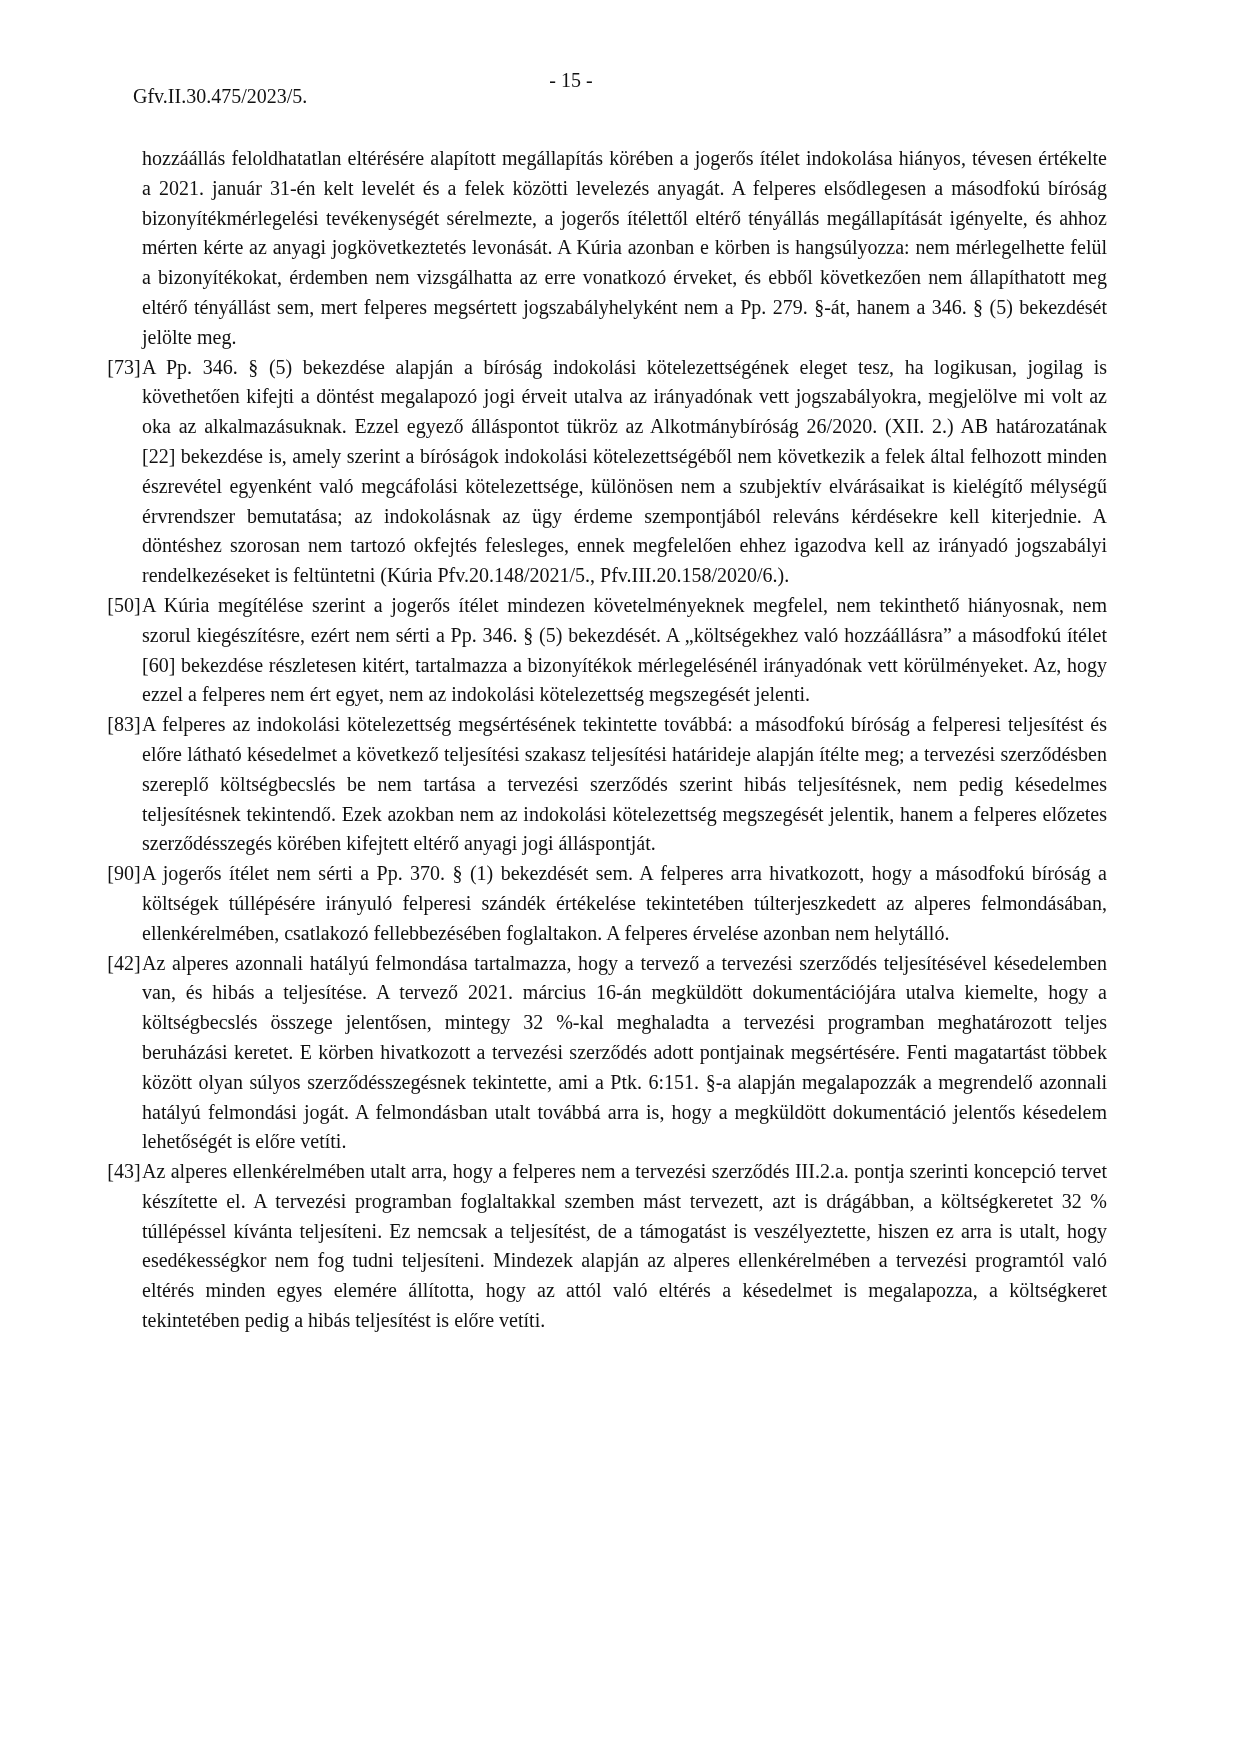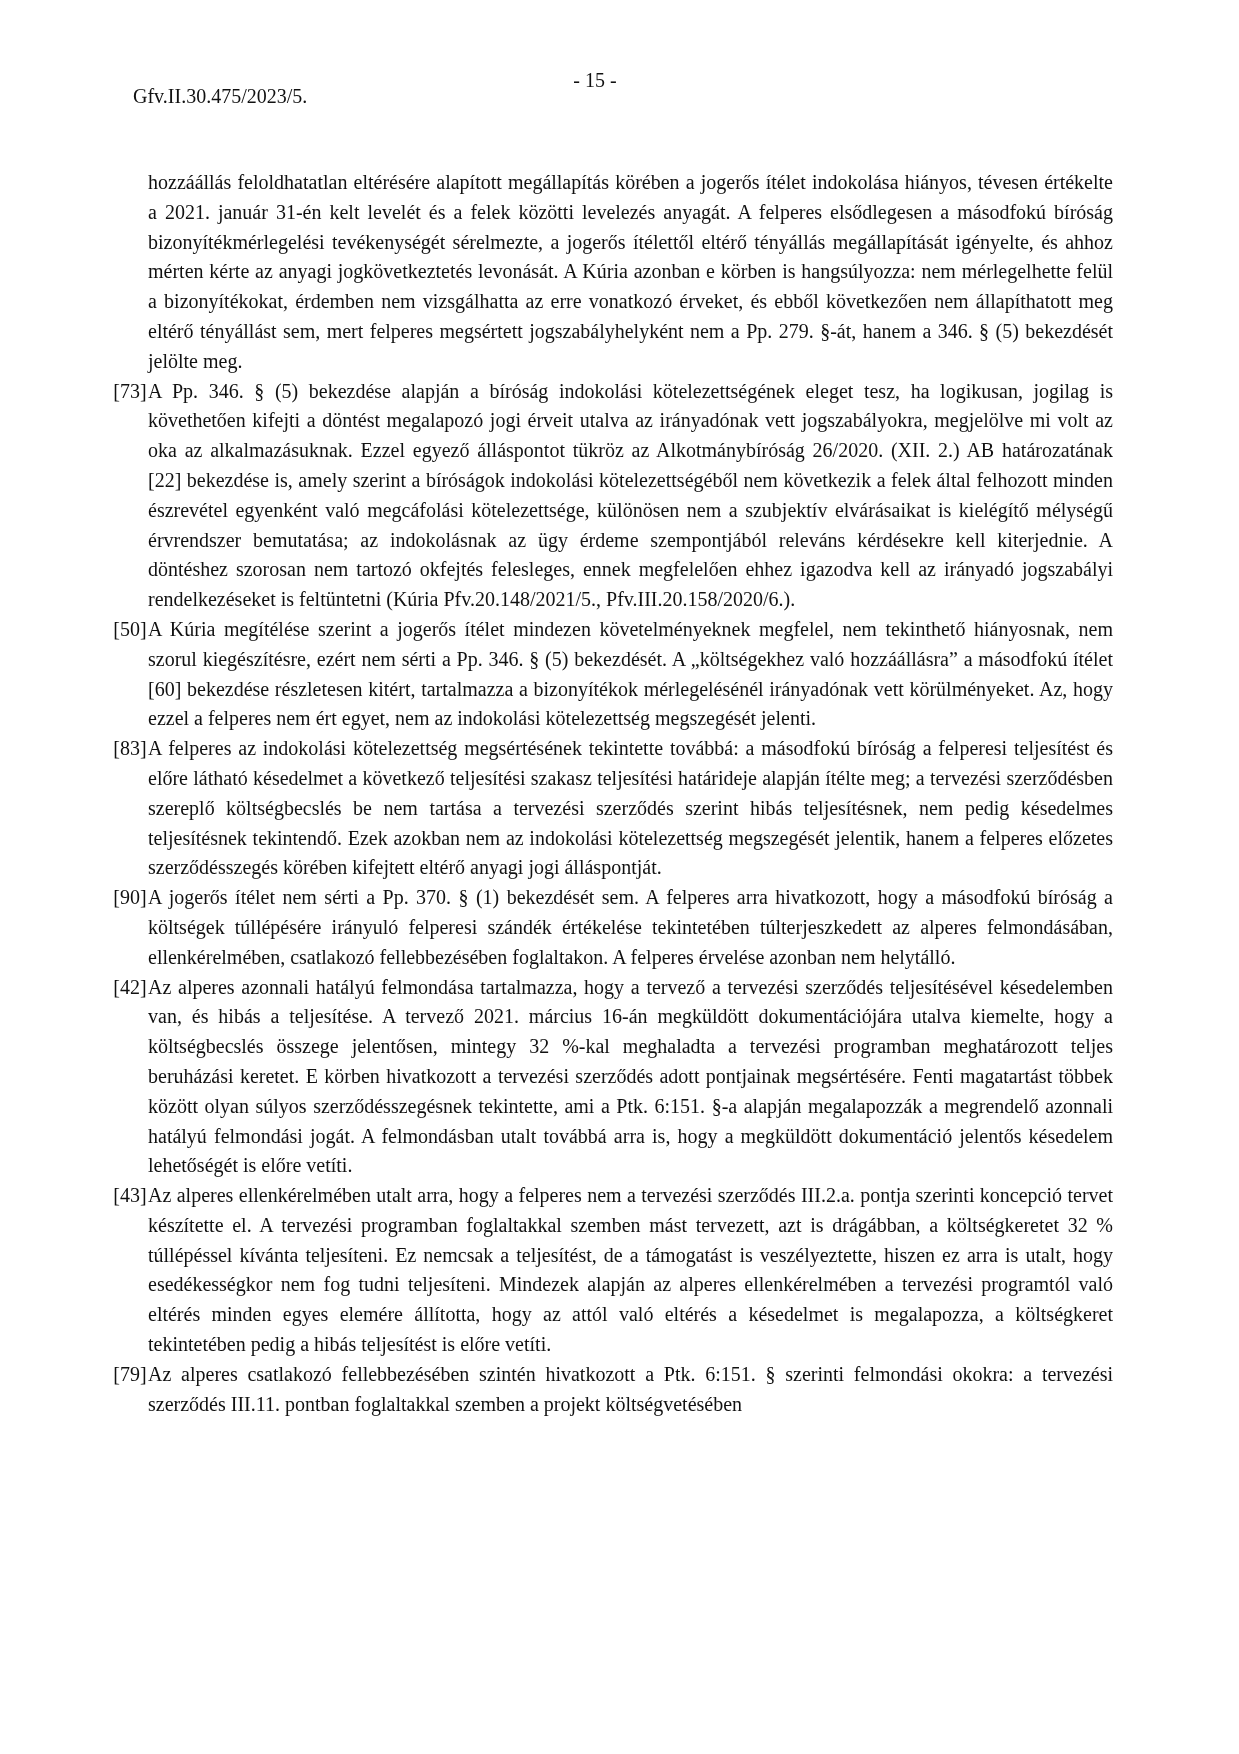--- a/index.html
+++ b/index.html
@@ -11,42 +11,40 @@
     width: 1239px;
     height: 1754px;
     position: relative;
     overflow: hidden;
     font-family: "Liberation Serif", "DejaVu Serif", serif;
     color: #111111;
   }
   .page-number {
     position: absolute;
     top: 68px;
-    left: 0;
+    left: 16px;
     width: 1110px;
     text-align: center;
     font-size: 20px;
     line-height: 24px;
-    padding-left: 40px;
   }
   .case-number {
     position: absolute;
     top: 84px;
     left: 133px;
     font-size: 20px;
     line-height: 24px;
   }
   .body {
     position: absolute;
     top: 144px;
-    left: 112px;
+    left: 106px;
     width: 1001px;
     font-size: 20px;
     line-height: 29.8px;
-    margin-top: 24px;
   }
   .para {
     display: flex;
     align-items: flex-start;
   }
   .para-num {
     width: 36px;
     flex: 0 0 36px;
     text-align: center;
     white-space: nowrap;
@@ -95,17 +93,13 @@
   <div class="para">
     <span class="para-num">[42]</span>
     <span class="para-text">Az alperes azonnali hatályú felmondása tartalmazza, hogy a tervező a tervezési szerződés teljesítésével késedelemben van, és hibás a teljesítése. A tervező 2021. március 16-án megküldött dokumentációjára utalva kiemelte, hogy a költségbecslés összege jelentősen, mintegy 32 %-kal meghaladta a tervezési programban meghatározott teljes beruházási keretet. E körben hivatkozott a tervezési szerződés adott pontjainak megsértésére. Fenti magatartást többek között olyan súlyos szerződésszegésnek tekintette, ami a Ptk. 6:151. §-a alapján megalapozzák a megrendelő azonnali hatályú felmondási jogát. A felmondásban utalt továbbá arra is, hogy a megküldött dokumentáció jelentős késedelem lehetőségét is előre vetíti.</span>
   </div>
 
   <div class="para">
     <span class="para-num">[43]</span>
     <span class="para-text">Az alperes ellenkérelmében utalt arra, hogy a felperes nem a tervezési szerződés III.2.a. pontja szerinti koncepció tervet készítette el. A tervezési programban foglaltakkal szemben mást tervezett, azt is drágábban, a költségkeretet 32 % túllépéssel kívánta teljesíteni. Ez nemcsak a teljesítést, de a támogatást is veszélyeztette, hiszen ez arra is utalt, hogy esedékességkor nem fog tudni teljesíteni. Mindezek alapján az alperes ellenkérelmében a tervezési programtól való eltérés minden egyes elemére állította, hogy az attól való eltérés a késedelmet is megalapozza, a költségkeret tekintetében pedig a hibás teljesítést is előre vetíti.</span>
   </div>
 
-  <div class="para">
-    <span class="para-num">[79]</span>
-    <span class="para-text">Az alperes csatlakozó fellebbezésében szintén hivatkozott a Ptk. 6:151. § szerinti felmondási okokra: a tervezési szerződés III.11. pontban foglaltakkal szemben a projekt költségvetésében</span>
-  </div>
 </div>
 
 </body></html>

